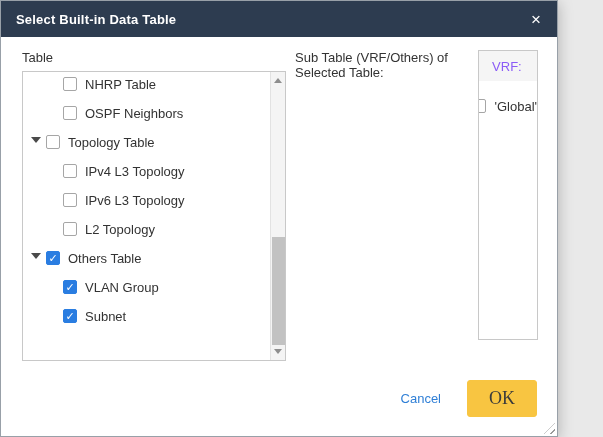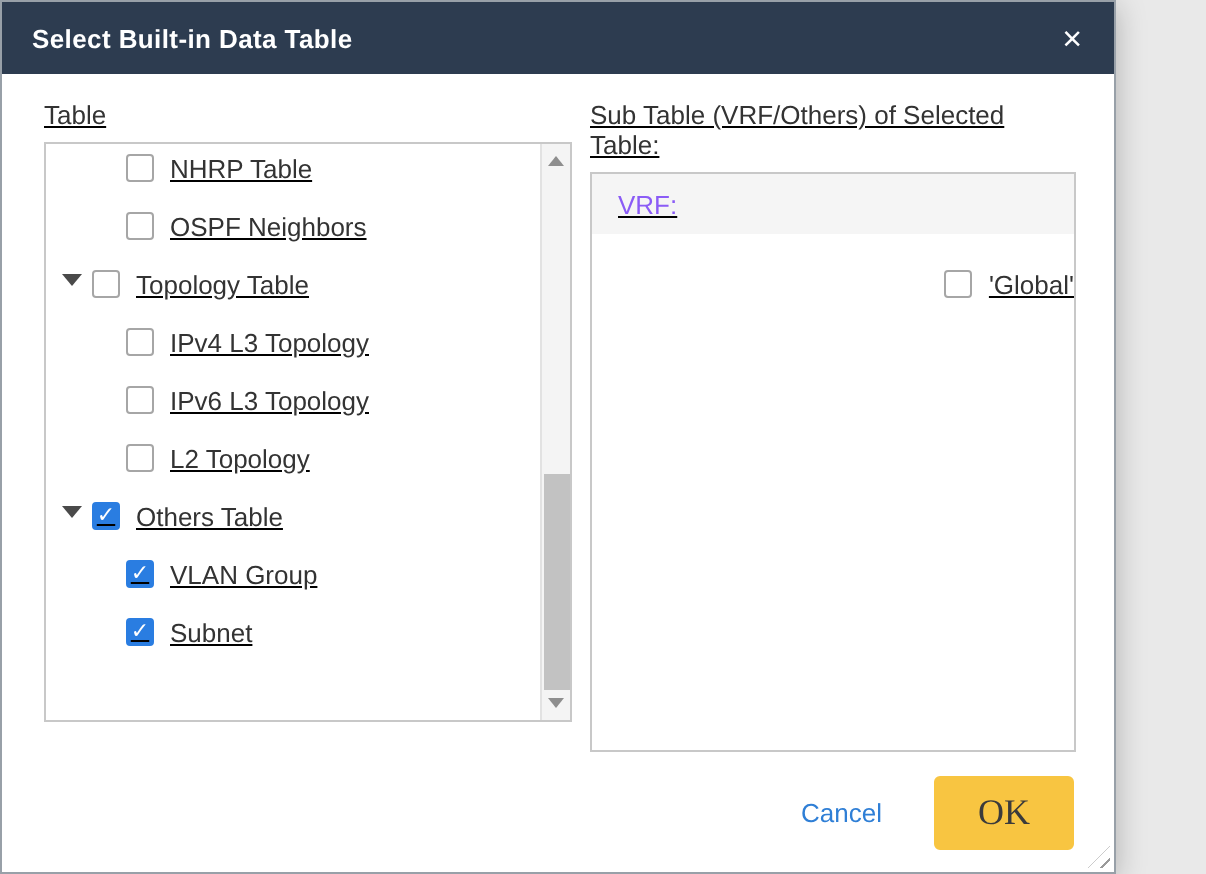--- a/index.html
+++ b/index.html
@@ -30,23 +30,23 @@
     padding: 0 14px 0 15px;
   }
   .title { font-size: 13px; font-weight: 700; letter-spacing: .2px; }
   .close {
     margin-left: auto;
     font-size: 17px; line-height: 1;
     cursor: pointer; color: #fff;
     padding: 2px 2px;
   }
 
-  .content { flex: 0 0 auto; padding: 13px 19px 0 21px; display: flex; gap: 9px; text-decoration: underline; }
+  .content { flex: 0 0 auto; padding: 13px 19px 0 21px; display: flex; gap: 9px; }
   .col-left  { width: 264px; flex: 0 0 auto; display: flex; flex-direction: column; }
-  .col-right { flex: 1; display: flex; flex-direction: column; }
+  .col-right { flex: 1; display: flex; flex-direction: row; }
   .col-label { font-size: 13px; color: #333; margin-bottom: 6px; line-height: 15px; }
 
   .panel {
     border: 1px solid #c8c8c8;
     height: 290px;
     background: #fff;
     position: relative;
     overflow: hidden;
   }
 

